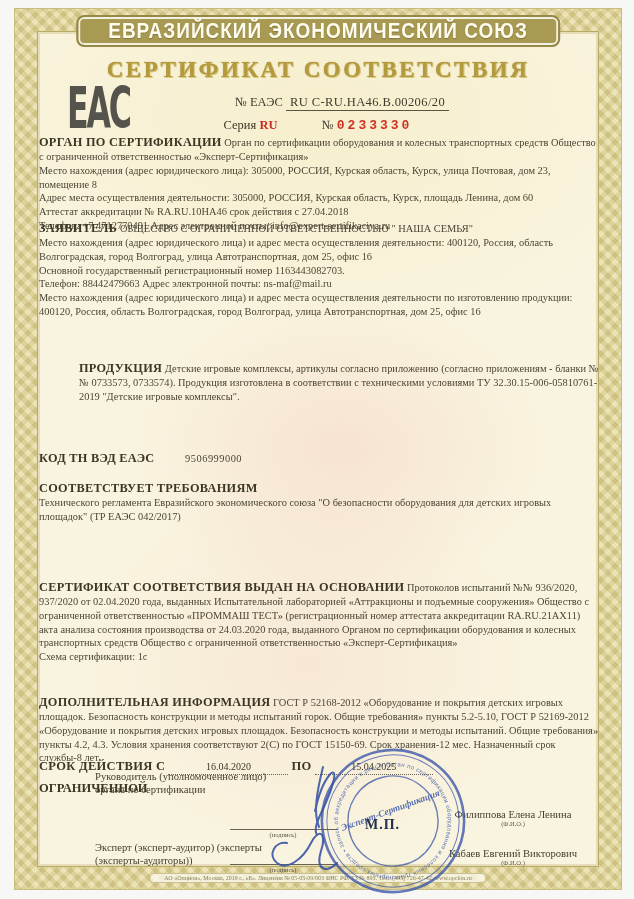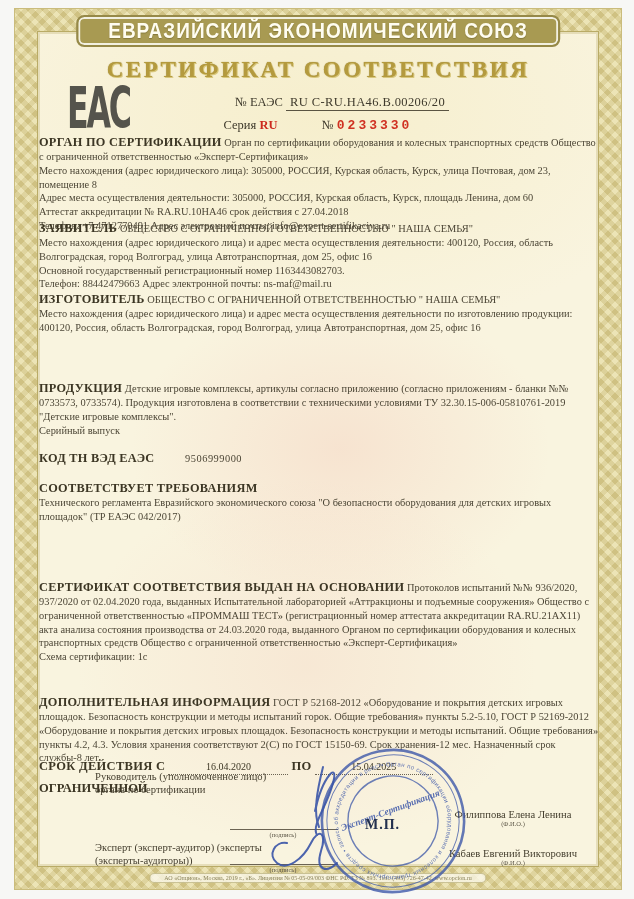--- a/index.html
+++ b/index.html
@@ -68,21 +68,21 @@
   .series-row .gap { display:inline-block; width:38px; }
   .series-row .serial { color:#d03222; font-weight:bold; letter-spacing:3px; font-family:"Liberation Mono","DejaVu Sans Mono",monospace; font-size:13px; }
 
   .section { left:24px; right:22px; }
   .section .hd { font-weight:bold; font-size:12.3px; letter-spacing:.3px; color:#3c3624;margin-top:32px; }
   .section .inline { font-size:10.4px; color:#4c4636; }
   .section p { font-size:10.4px; line-height:1.32; color:#4c4636; }
   .s-org   { top:125px; }
   .s-app   { top:211px; }
   .s-man   { top:282px; }
-  .s-prod  { top:371px; }
+  .s-prod  { top:351px;padding-left:40px; }
   .s-code  { top:441px; }
   .s-req   { top:471px; }
   .s-basis { top:570px; }
   .s-add   { top:685px; }
   .code-val { font-size:11px; margin-left:28px; letter-spacing:.5px; }
 
   .validity { left:24px; top:750px; font-size:12.5px; color:#3c3624; }
   .validity .lbl { font-weight:bold; letter-spacing:.3px; }
   .validity .date { font-size:10px; padding:0 10px; }
   .dotline { border-bottom:1px dotted #6b6352; display:inline-block; min-width:120px; text-align:center; }
@@ -160,29 +160,26 @@
 
   <div class="abs section s-app">
     <p><span class="hd">ЗАЯВИТЕЛЬ</span>
        <span class="inline">ОБЩЕСТВО С ОГРАНИЧЕННОЙ ОТВЕТСТВЕННОСТЬЮ " НАША СЕМЬЯ"</span></p>
     <p>Место нахождения (адрес юридического лица) и адрес места осуществления деятельности: 400120, Россия, область Волгоградская, город Волгоград, улица Автотранспортная, дом 25, офис 16</p>
     <p>Основной государственный регистрационный номер 1163443082703.</p>
     <p>Телефон: 88442479663 Адрес электронной почты: ns-maf@mail.ru</p>
   </div>
 
   <div class="abs section s-man">
-    <p><span class="hd">ИЗГОТОВИТЕЛЬ</span>
-       <span class="inline">ОБЩЕСТВО С ОГРАНИЧЕННОЙ ОТВЕТСТВЕННОСТЬЮ " НАША СЕМЬЯ"</span></p>
     <p>Место нахождения (адрес юридического лица) и адрес места осуществления деятельности по изготовлению продукции: 400120, Россия, область Волгоградская, город Волгоград, улица Автотранспортная, дом 25, офис 16</p>
   </div>
 
   <div class="abs section s-prod">
     <p><span class="hd">ПРОДУКЦИЯ</span>
        <span class="inline">Детские игровые комплексы, артикулы согласно приложению (согласно приложениям - бланки №№ 0733573, 0733574). Продукция изготовлена в соответствии с техническими условиями ТУ 32.30.15-006-05810761-2019 "Детские игровые комплексы".</span></p>
-    <p>Серийный выпуск</p>
   </div>
 
   <div class="abs section s-code">
     <p><span class="hd">КОД ТН ВЭД ЕАЭС</span>
        <span class="inline code-val">9506999000</span></p>
   </div>
 
   <div class="abs section s-req">
     <p><span class="hd">СООТВЕТСТВУЕТ ТРЕБОВАНИЯМ</span></p>
     <p>Технического регламента Евразийского экономического союза "О безопасности оборудования для детских игровых площадок" (ТР ЕАЭС 042/2017)</p>

